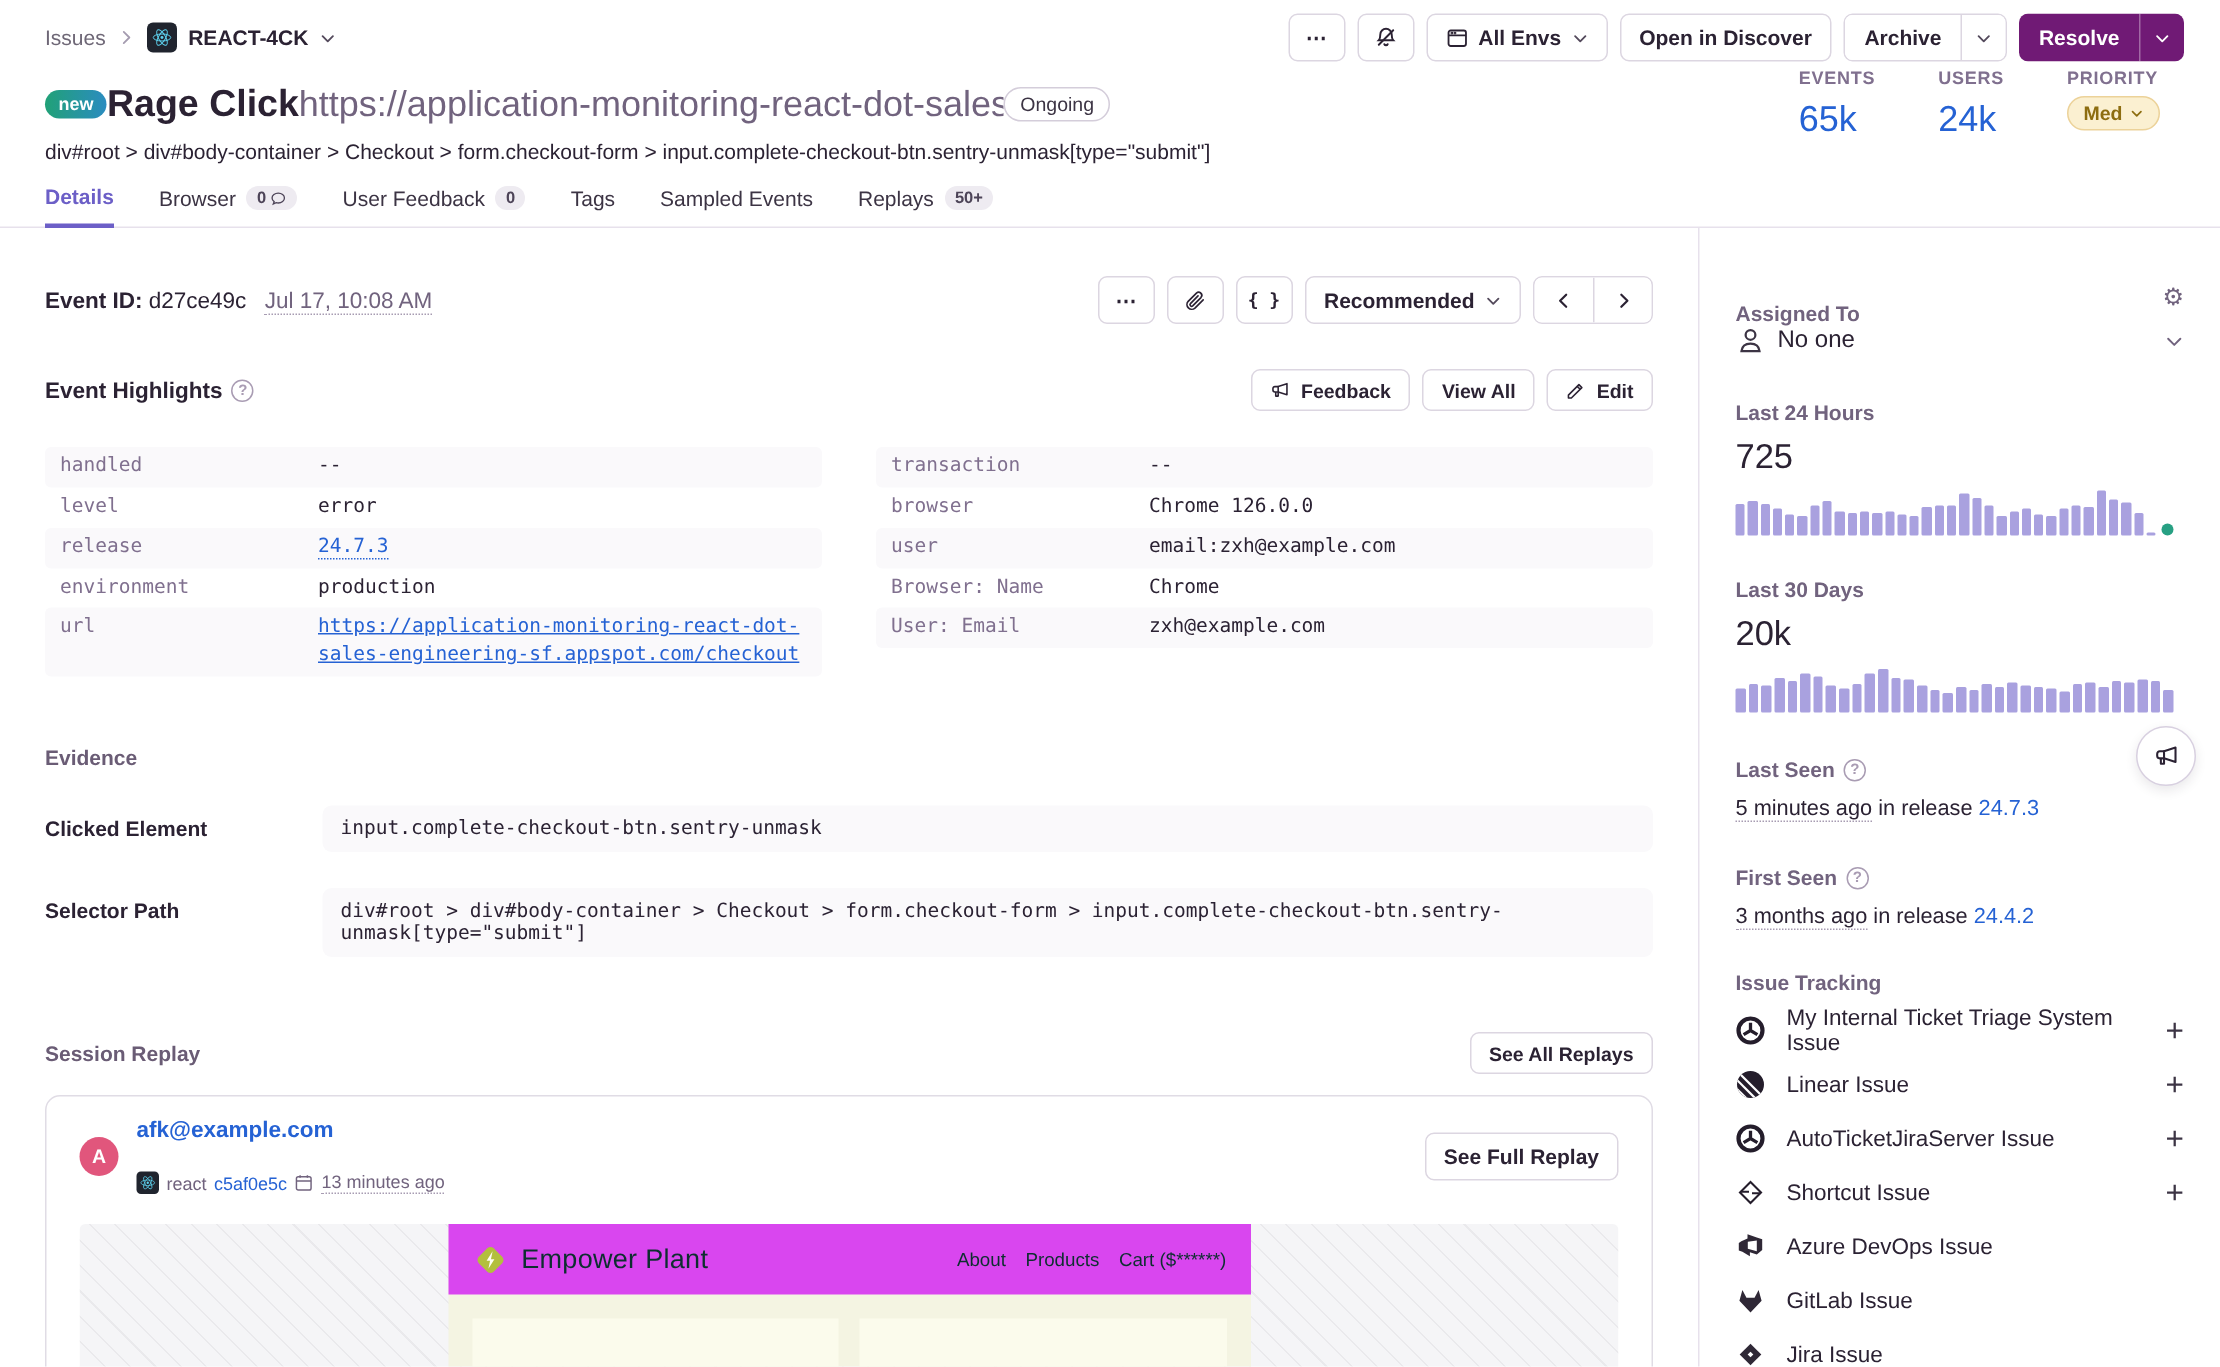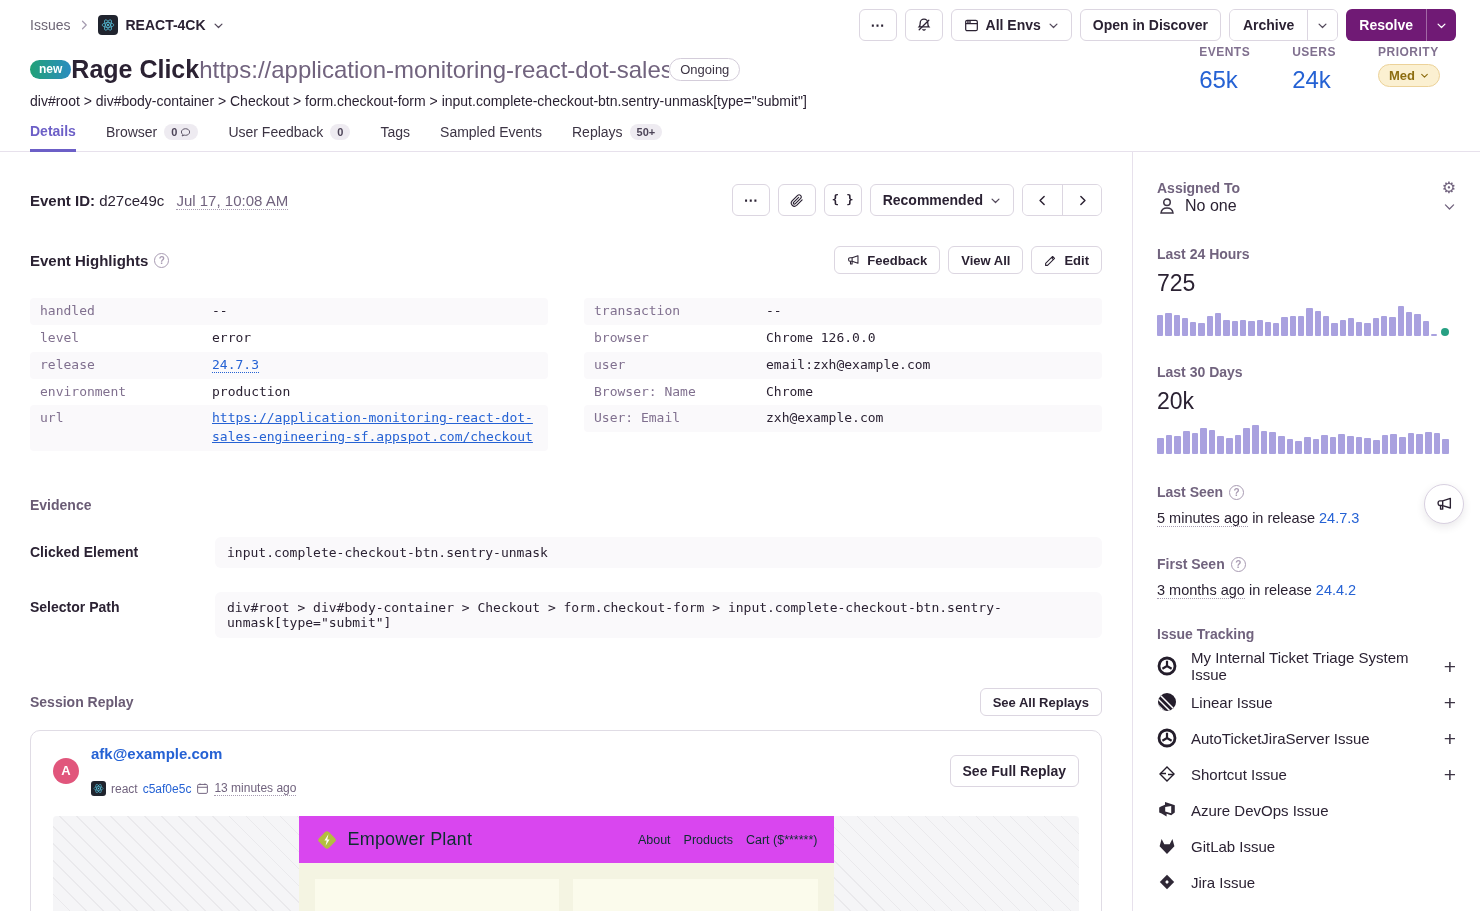--- a/index.html
+++ b/index.html
@@ -112,21 +112,21 @@
     background-image:repeating-linear-gradient(45deg, transparent, transparent 11px, rgba(43,34,51,.055) 11px, rgba(43,34,51,.055) 12px); }
   .site { width:535px; margin:0 auto; height:100%; background:#f4f4e2; }
   .site-header { background:#d946ef; height:47px; display:flex; align-items:center; padding:0 16px; gap:9px; }
   .brand { font-size:18px; color:#0d2f2f; letter-spacing:.2px; }
   .site-nav { margin-left:auto; display:flex; gap:13px; font-size:12.5px; color:#0d2f2f; }
   .site-body { display:flex; gap:14px; padding:16px; }
   .product-card { flex:1; background:#fbfbec; padding:50px 22px 28px; }
   .p-title { font-size:16px; font-weight:700; letter-spacing:3px; color:#13281f; }
 
   
-  .side-sec-title { font-size:14px; font-weight:700; color:#71637e; display:flex; align-items:center; gap:6px; }
+  .side-sec-title { font-size:14px; font-weight:700; color:#71637e; display:flex; align-items:center; gap:6px;margin-top:21px; }
   .assigned-head { display:flex; align-items:center; }
   .gear { margin-left:auto; color:#71637e; font-size:16px; cursor:pointer; line-height:1; }
   .assignee-row { display:flex; align-items:center; gap:8px; font-size:16px; color:#2b2233; cursor:pointer; }
   .assignee-row .chev { margin-left:auto; color:#71637e; }
   .side-num { font-size:23px; margin-top:8px; color:#2b2233; }
   .chart { display:flex; align-items:flex-end; gap:2px; height:30px; width:292px; margin-top:9px; }
   .chart .bar { flex:1; background:#a9a1df; border-radius:1px; }
   .chart.with-dot::after { content:''; width:8px; height:8px; flex:0 0 auto; border-radius:50%; background:#27a083; align-self:flex-end; margin-left:2px; }
   .mt28 { margin-top:28px; } .mt30 { margin-top:30px; }
   .seen-line { margin-top:10px; font-size:14.5px; color:#2b2233; }

